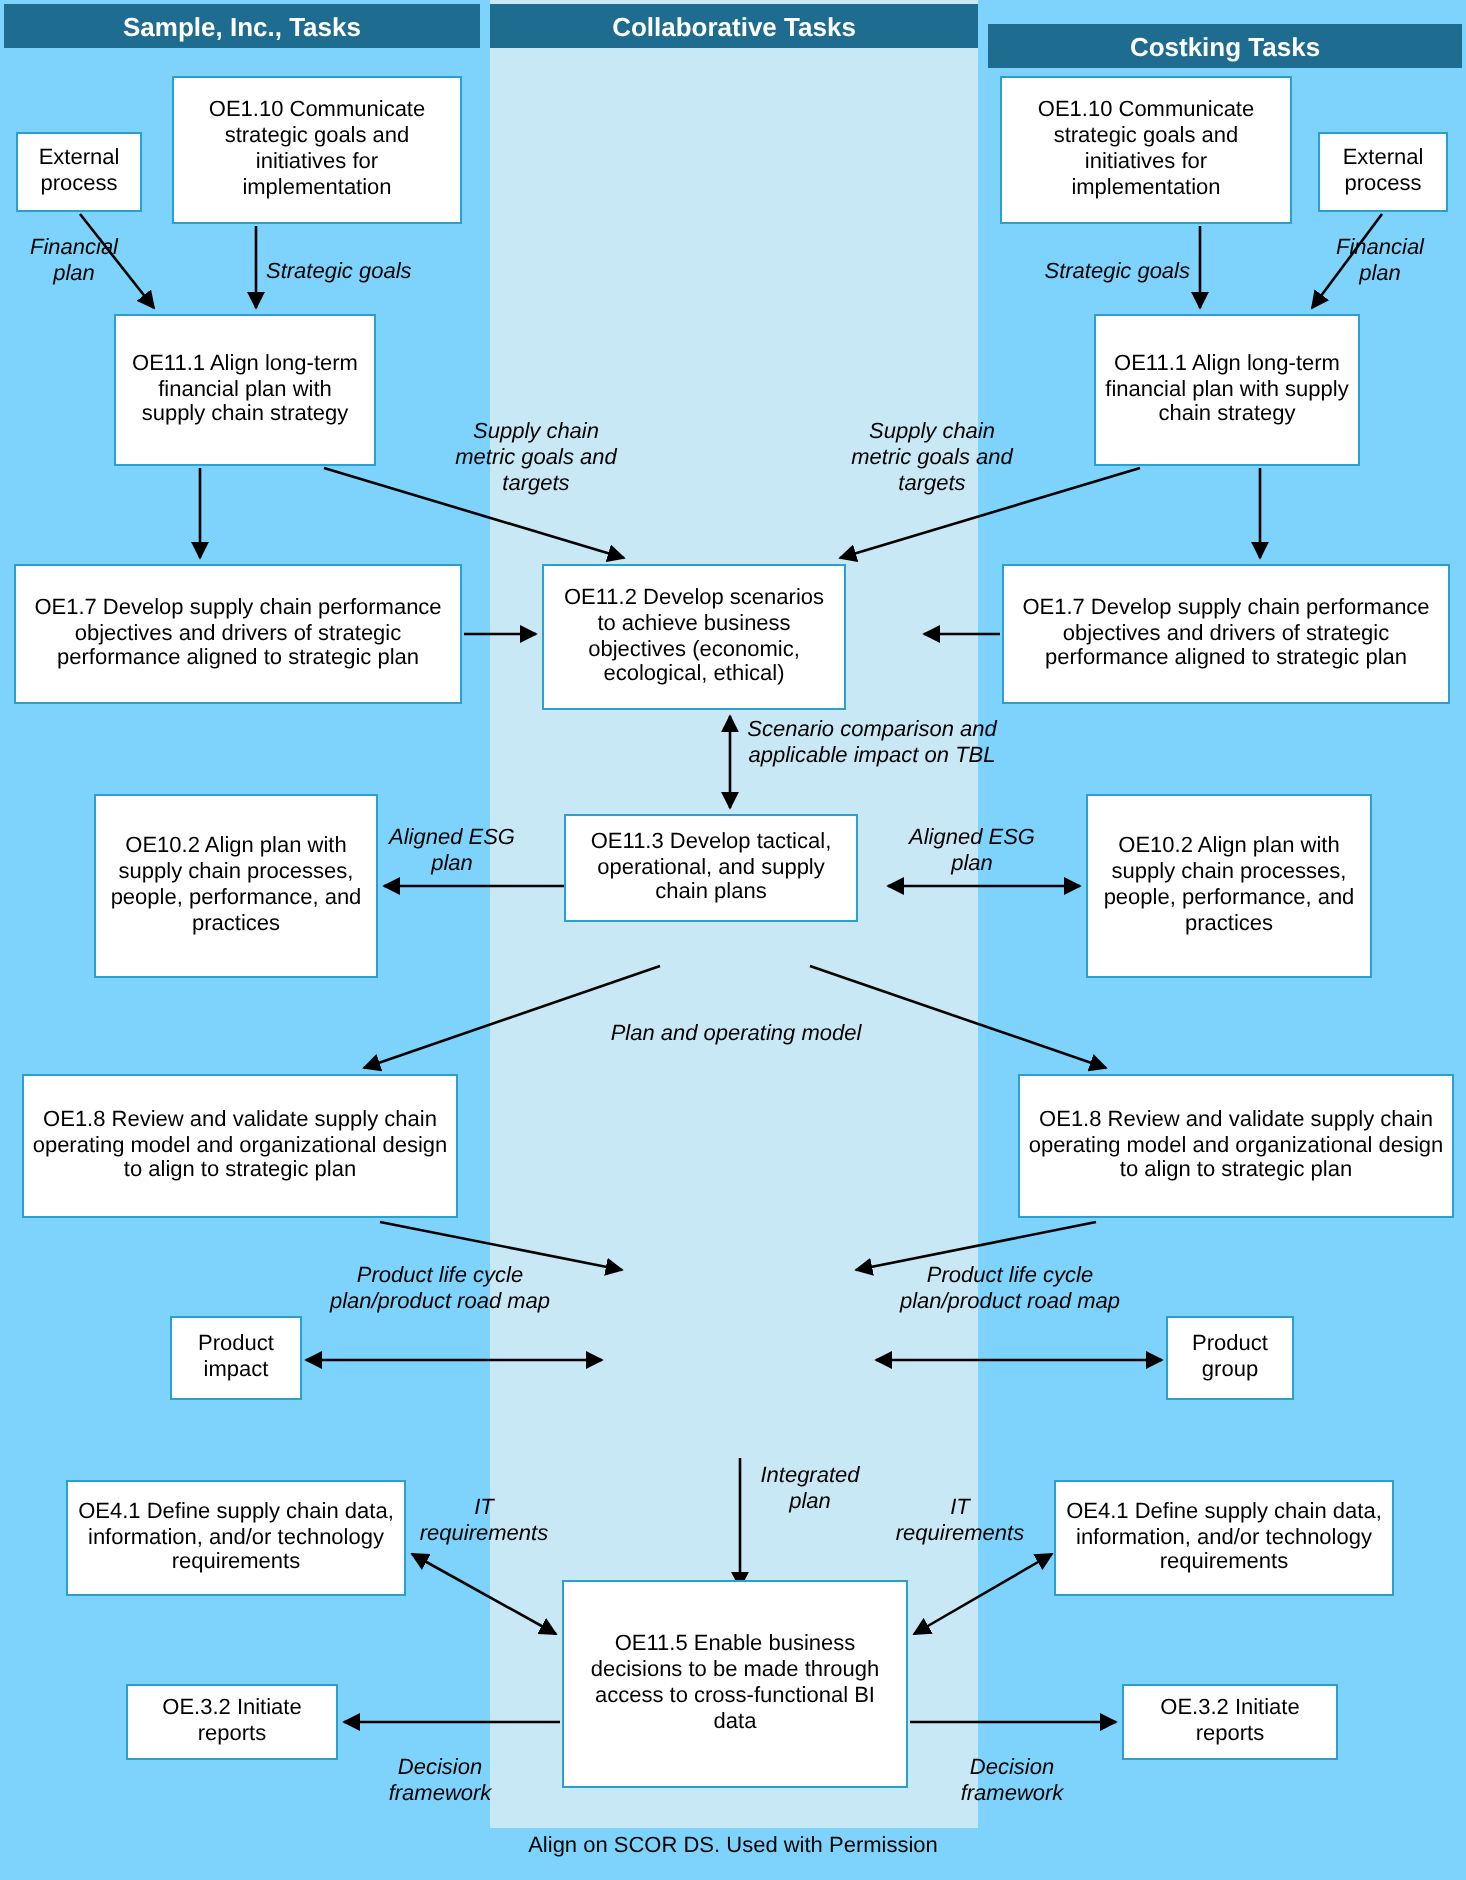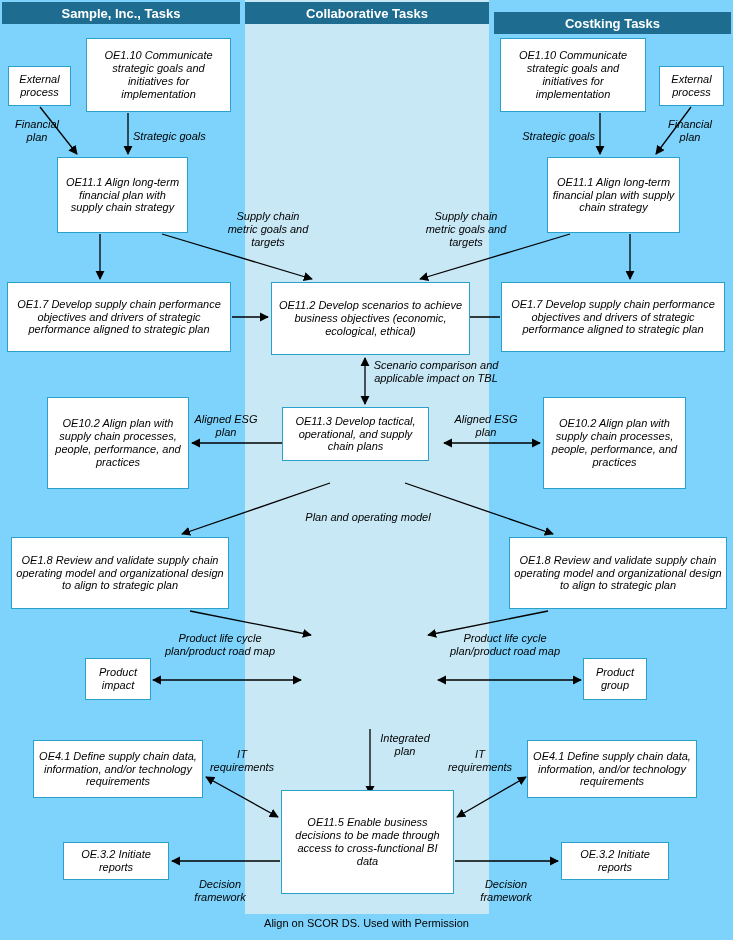--- a/index.html
+++ b/index.html
@@ -12,21 +12,21 @@
   .lane-header { position:absolute; top:2px; height:22px;
                  background:var(--header-bg,#1e6c8f); color:#fff; font-weight:bold;
                  font-size:13px; display:flex; align-items:center; justify-content:center; }
 
   #arrows { position:absolute; left:0; top:0; pointer-events:none; }
   #arrows line { stroke:var(--arrow,#000); stroke-width:1.3; }
   .ah-fill { fill:var(--arrow,#000); }
 
   .box { position:absolute; background:#fff; border:1.5px solid var(--box-border,#2aa0cd);
          display:flex; align-items:center; justify-content:center; text-align:center;
-         font-size:11px; line-height:1.18; padding:2px 4px;font-style:italic; }
+         font-size:11px; line-height:1.18; padding:2px 4px; }
 
   .elabel { position:absolute; font-style:italic; font-size:11px; line-height:1.2;
             text-align:center; }
 
   .footer { position:absolute; left:0; right:0; top:917px; text-align:center; font-size:11px; }
 </style>
 </head>
 <body>
 
 <div class="canvas">
@@ -75,21 +75,21 @@
   <div class="box" style="left:8px;top:66px;width:63px;height:40px;">External process</div>
   <div class="box" style="left:86px;top:38px;width:145px;height:74px;">OE1.10 Communicate strategic goals and initiatives for implementation</div>
   <div class="box" style="left:57px;top:157px;width:131px;height:76px;">OE11.1 Align long-term financial plan with supply chain strategy</div>
   <div class="box" style="left:7px;top:282px;width:224px;height:70px;">OE1.7 Develop supply chain performance objectives and drivers of strategic performance aligned to strategic plan</div>
   <div class="box" style="left:47px;top:397px;width:142px;height:92px;">OE10.2 Align plan with supply chain processes, people, performance, and practices</div>
   <div class="box" style="left:11px;top:537px;width:218px;height:72px;">OE1.8 Review and validate supply chain operating model and organizational design to align to strategic plan</div>
   <div class="box" style="left:85px;top:658px;width:66px;height:42px;">Product impact</div>
   <div class="box" style="left:33px;top:740px;width:170px;height:58px;">OE4.1 Define supply chain data, information, and/or technology requirements</div>
   <div class="box" style="left:63px;top:842px;width:106px;height:38px;">OE.3.2 Initiate reports</div>
 
-  <div class="box" style="left:271px;top:282px;width:199px;height:73px;">OE11.2 Develop scenarios to achieve business objectives (economic, ecological, ethical)</div>
+  <div class="box" style="left:271px;top:282px;width:152px;height:73px;">OE11.2 Develop scenarios to achieve business objectives (economic, ecological, ethical)</div>
   <div class="box" style="left:282px;top:407px;width:147px;height:54px;">OE11.3 Develop tactical, operational, and supply chain plans</div>
   <div class="box" style="left:281px;top:790px;width:173px;height:104px;">OE11.5 Enable business decisions to be made through access to cross-functional BI data</div>
 
   <div class="box" style="left:500px;top:38px;width:146px;height:74px;">OE1.10 Communicate strategic goals and initiatives for implementation</div>
   <div class="box" style="left:659px;top:66px;width:65px;height:40px;">External process</div>
   <div class="box" style="left:547px;top:157px;width:133px;height:76px;">OE11.1 Align long-term financial plan with supply chain strategy</div>
   <div class="box" style="left:501px;top:282px;width:224px;height:70px;">OE1.7 Develop supply chain performance objectives and drivers of strategic performance aligned to strategic plan</div>
   <div class="box" style="left:543px;top:397px;width:143px;height:92px;">OE10.2 Align plan with supply chain processes, people, performance, and practices</div>
   <div class="box" style="left:509px;top:537px;width:218px;height:72px;">OE1.8 Review and validate supply chain operating model and organizational design to align to strategic plan</div>
   <div class="box" style="left:583px;top:658px;width:64px;height:42px;">Product group</div>

